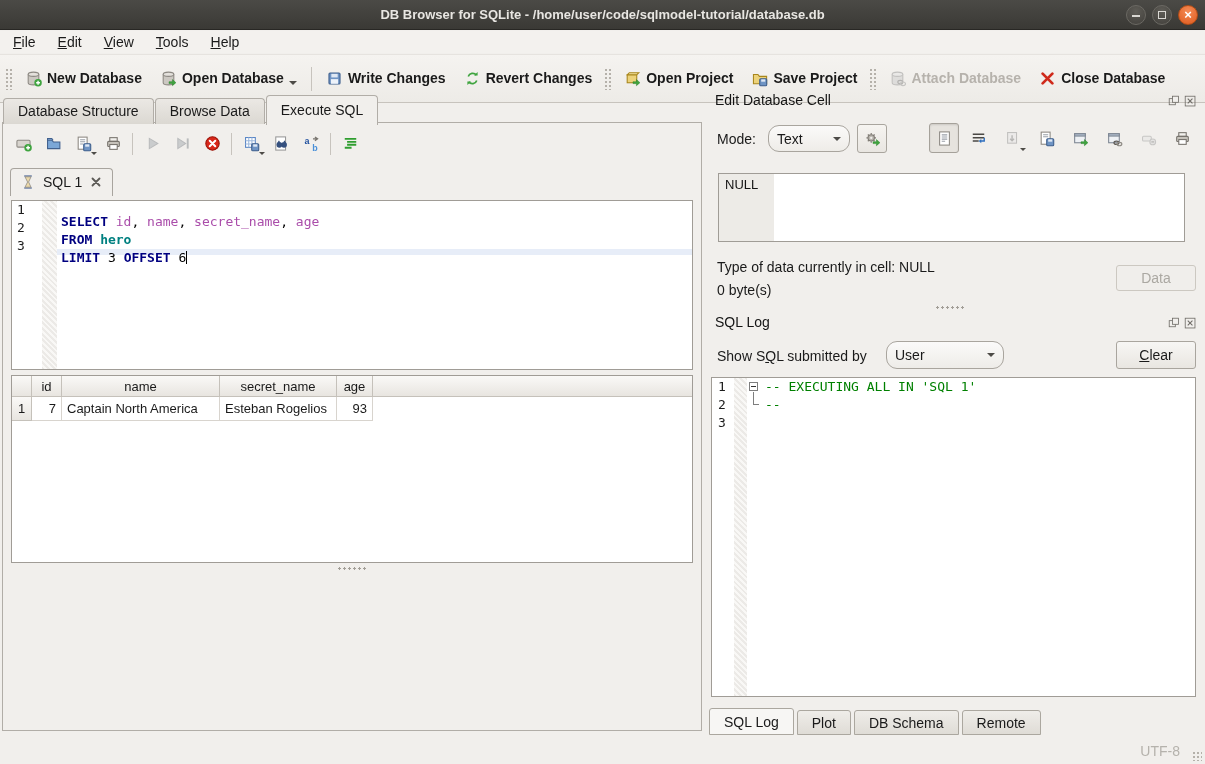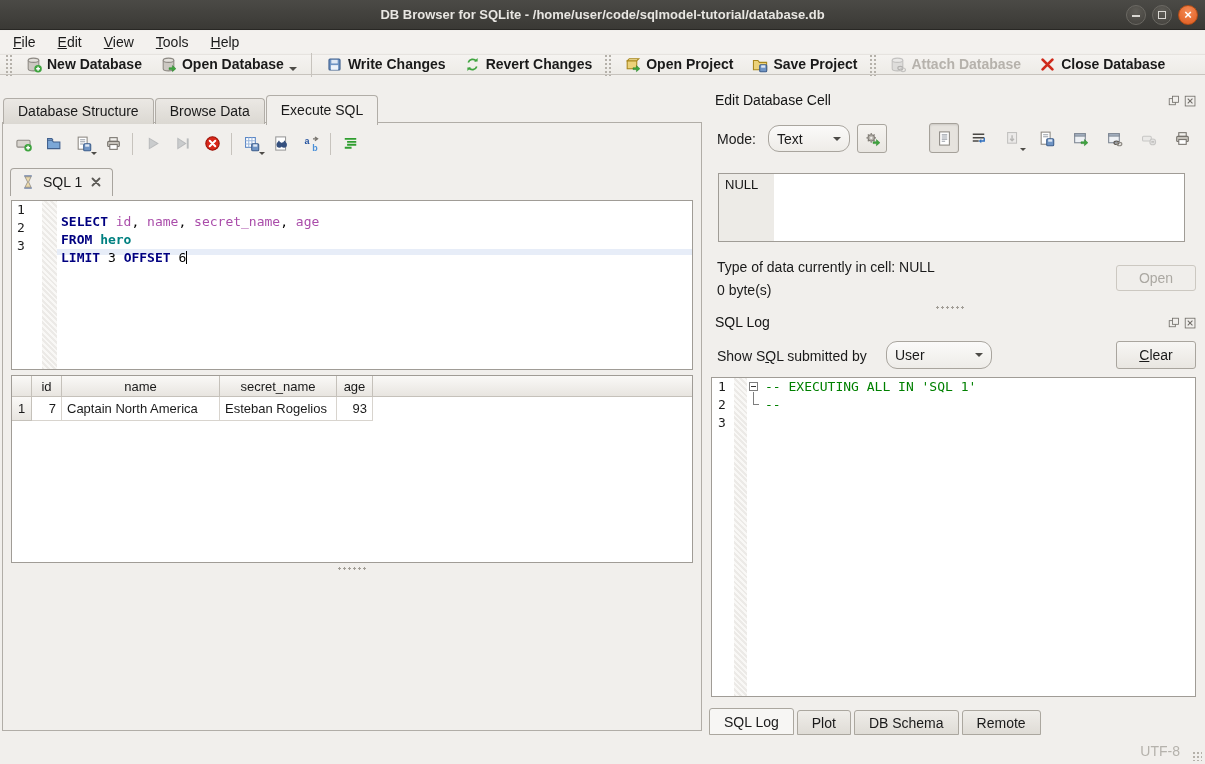--- a/index.html
+++ b/index.html
@@ -19,21 +19,21 @@
   .sym-max { position:absolute; left:5px; top:5px; width:8px; height:8px; border:1.5px solid #d9d7d2; }
   .sym-x { position:absolute; width:100%; text-align:center; top:1px; color:#fff; font-size:13px; font-weight:bold; }
 
   
   .menubar { position:absolute; left:0; top:31px; width:100%; height:22px; background:#f3f1ee;
     display:flex; align-items:center; padding-left:2px; }
   .menu-item { padding:2px 11px; font-size:14px; }
   .menubar u, .mnern u { text-decoration:underline; }
 
   
-  .toolbar { position:absolute; left:0; top:54px; width:100%; height:21px;
+  .toolbar { position:absolute; left:0; top:54px; width:100%; height:49px;
     background:linear-gradient(#f5f3f0,#edebe7); border-top:1px solid #e6e3df; border-bottom:1px solid #c7c3bd;
     display:flex; align-items:center; padding:0 2px; }
   .tb-handle { width:8px; height:22px; margin:0 3px;
     background-image:radial-gradient(circle, #b5b1aa 1px, transparent 1.3px); background-size:4px 4px; }
   .tb-sep { width:1px; height:24px; background:#c7c3bd; margin:0 5px; }
   .tb-btn { display:flex; align-items:flex-end; gap:5px; padding:4px 9px 5px 9px; border-radius:3px;
     font-weight:bold; font-size:14px; white-space:nowrap; }
   .tb-btn .lbl { line-height:17px; }
   .tb-btn.disabled { color:#b6b2ac; }
   .tb-btn.disabled svg { opacity:.45; filter:grayscale(1); }
@@ -550,21 +550,21 @@
       </div>
     </div>
   <div class="cell-editor">
     <div class="ce-gutter">
       <div class="ce-value">NULL</div>
     </div>
   </div>
   <div class="label" style="left:717px; top:259px;">Type of data currently in cell: NULL</div>
   <div class="label" style="left:717px; top:282px;">0 byte(s)</div>
   <div class="btn disabled" style="left:1116px; top:265px; width:80px; height:26px;">
-    <span>Open</span>
+    <span>Data</span>
   </div>
   <div style="position:absolute; left:935px; top:305px;">
       <div class="dots"></div>
     </div>
 
   <div class="dock-title" style="left:715px; top:314px;">SQL Log</div>
   <div class="dock-btns" style="right:8px; top:317px;">
     <span class="dock-btn icn">
         <svg width="13" height="13" viewBox="0 0 16 16">
           <rect x="1.5" y="4.5" width="7.5" height="7.5" fill="none" stroke="#6e6b66"></rect>
@@ -572,21 +572,21 @@
         </svg>
       </span>
     <span class="dock-btn icn">
         <svg width="13" height="13" viewBox="0 0 16 16">
           <rect x="1.5" y="1.5" width="12" height="12" fill="none" stroke="#6e6b66"></rect>
           <path d="M4.6 4.6l5.8 5.8M10.4 4.6l-5.8 5.8" stroke="#6e6b66" stroke-width="1.3"></path>
         </svg>
       </span>
   </div>
   <div class="label mnern" style="left:717px; top:348px;">Show S<u>Q</u>L submitted by</div>
-  <div class="combo" style="left:886px; top:341px; width:106px; height:28px;">
+  <div class="combo" style="left:886px; top:341px; width:118px; height:28px;">
     <span>User</span>
     <span class="arr"></span>
   </div>
   <div class="btn mnern" style="left:1116px; top:341px; width:80px; height:28px;">
     <span><u>C</u>lear</span>
   </div>
   <div class="log-box" id="log-box">
     <div class="lg-hatch"></div>
   <div class="lg-row">
         <span class="lg-num">1</span>

